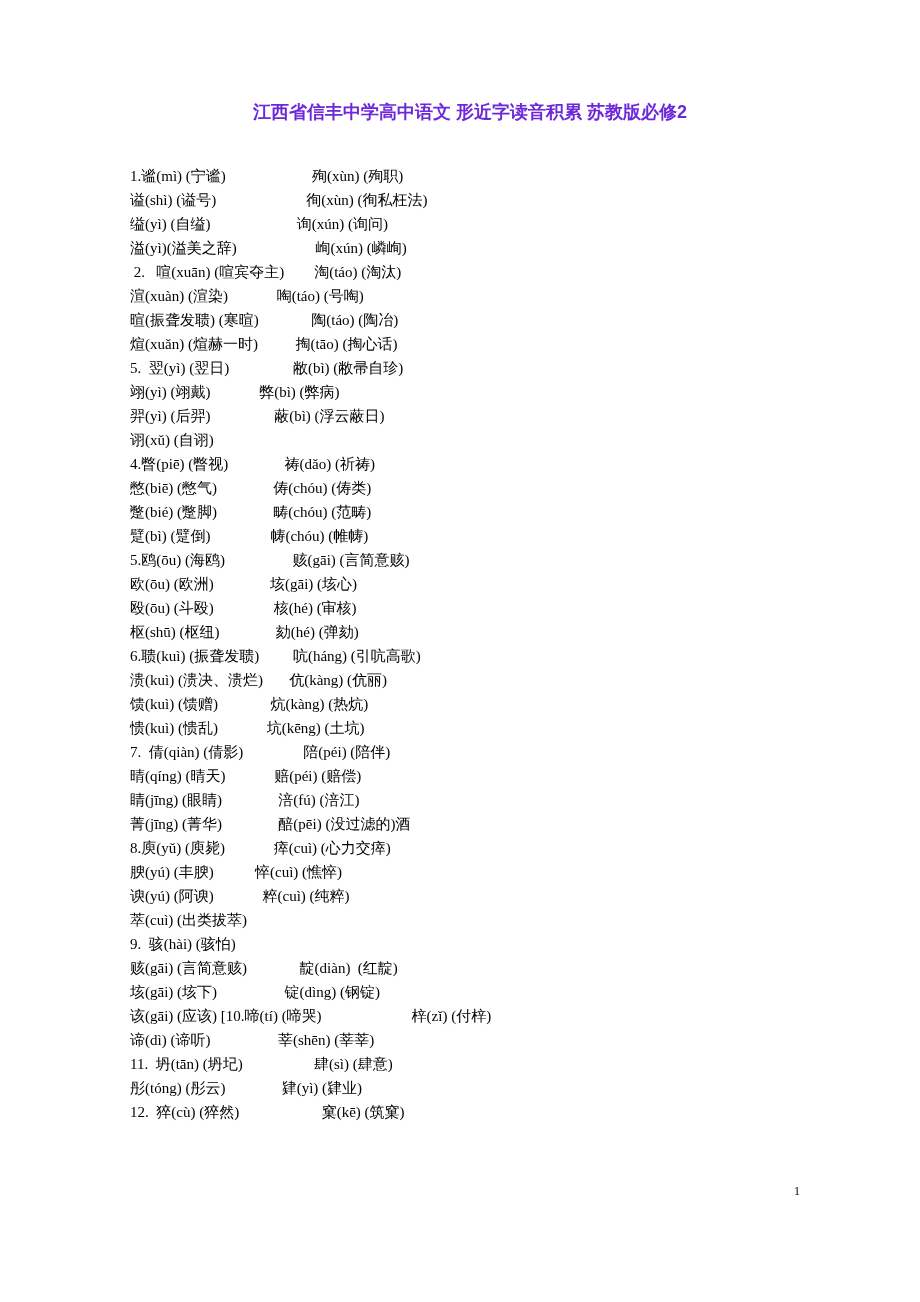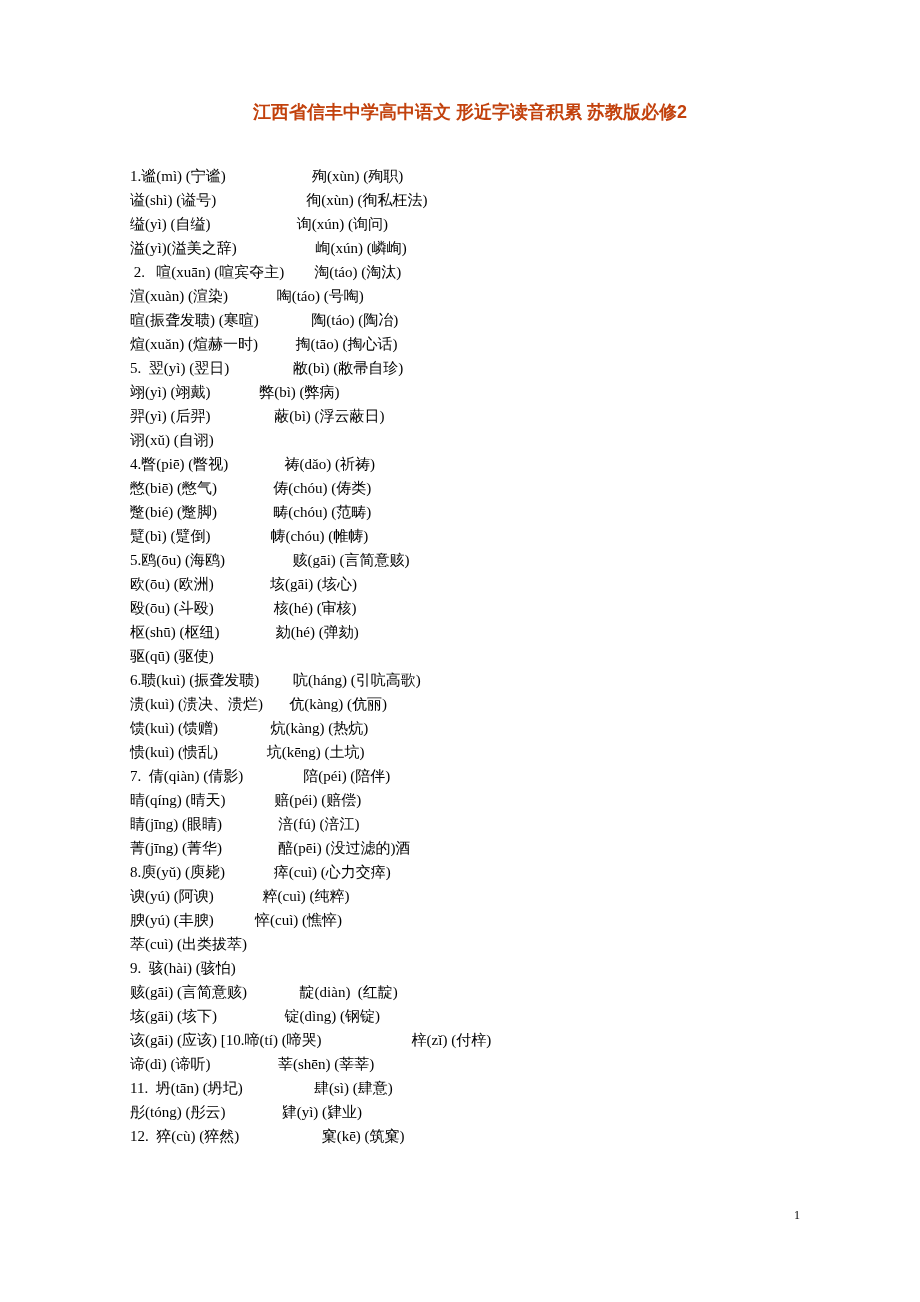--- a/index.html
+++ b/index.html
@@ -11,21 +11,21 @@
     color: #000;
     width: 920px;
   }
   .page {
     padding: 100px 110px 60px 130px;
   }
   .title {
     text-align: center;
     font-family: "SimHei", "黑体", sans-serif;
     font-size: 18px;
-    color: #c2410c;
+    color: #6d28d9;
     font-weight: bold;
     margin-bottom: 40px;
   }
   .line {
     line-height: 24px;
     white-space: pre;
     font-size: 15px;
   }
   .pagenum {
     text-align: right;
@@ -53,32 +53,31 @@
       <div class="line">羿(yì) (后羿)                 蔽(bì) (浮云蔽日)</div>
       <div class="line">诩(xǔ) (自诩)</div>
       <div class="line">4.瞥(piē) (瞥视)               祷(dǎo) (祈祷)</div>
       <div class="line">憋(biē) (憋气)               俦(chóu) (俦类)</div>
       <div class="line">蹩(bié) (蹩脚)               畴(chóu) (范畴)</div>
       <div class="line">躄(bì) (躄倒)                帱(chóu) (帷帱)</div>
       <div class="line">5.鸥(ōu) (海鸥)                  赅(gāi) (言简意赅)</div>
       <div class="line">欧(ōu) (欧洲)               垓(gāi) (垓心)</div>
       <div class="line">殴(ōu) (斗殴)                核(hé) (审核)</div>
       <div class="line">枢(shū) (枢纽)               劾(hé) (弹劾)</div>
-      <div class="line">驱(qū) (驱使)</div>
       <div class="line">6.聩(kuì) (振聋发聩)         吭(háng) (引吭高歌)</div>
       <div class="line">溃(kuì) (溃决、溃烂)       伉(kàng) (伉丽)</div>
       <div class="line">馈(kuì) (馈赠)              炕(kàng) (热炕)</div>
       <div class="line">愦(kuì) (愦乱)             坑(kēng) (土坑)</div>
       <div class="line">7.  倩(qiàn) (倩影)                陪(péi) (陪伴)</div>
       <div class="line">晴(qíng) (晴天)             赔(péi) (赔偿)</div>
       <div class="line">睛(jīng) (眼睛)               涪(fú) (涪江)</div>
       <div class="line">菁(jīng) (菁华)               醅(pēi) (没过滤的)酒</div>
       <div class="line">8.庾(yǔ) (庾毙)             瘁(cuì) (心力交瘁)</div>
+      <div class="line">腴(yú) (丰腴)           悴(cuì) (憔悴)</div>
       <div class="line">谀(yú) (阿谀)             粹(cuì) (纯粹)</div>
-      <div class="line">腴(yú) (丰腴)           悴(cuì) (憔悴)</div>
       <div class="line">萃(cuì) (出类拔萃)</div>
       <div class="line">9.  骇(hài) (骇怕)</div>
       <div class="line">赅(gāi) (言简意赅)              靛(diàn)  (红靛)</div>
       <div class="line">垓(gāi) (垓下)                  锭(dìng) (钢锭)</div>
       <div class="line">该(gāi) (应该) [10.啼(tí) (啼哭)                        梓(zǐ) (付梓)</div>
       <div class="line">谛(dì) (谛听)                  莘(shēn) (莘莘)</div>
       <div class="line">11.  坍(tān) (坍圮)                   肆(sì) (肆意)</div>
       <div class="line">彤(tóng) (彤云)               肄(yì) (肄业)</div>
       <div class="line">12.  猝(cù) (猝然)                      窠(kē) (筑窠)</div>
     </div>

